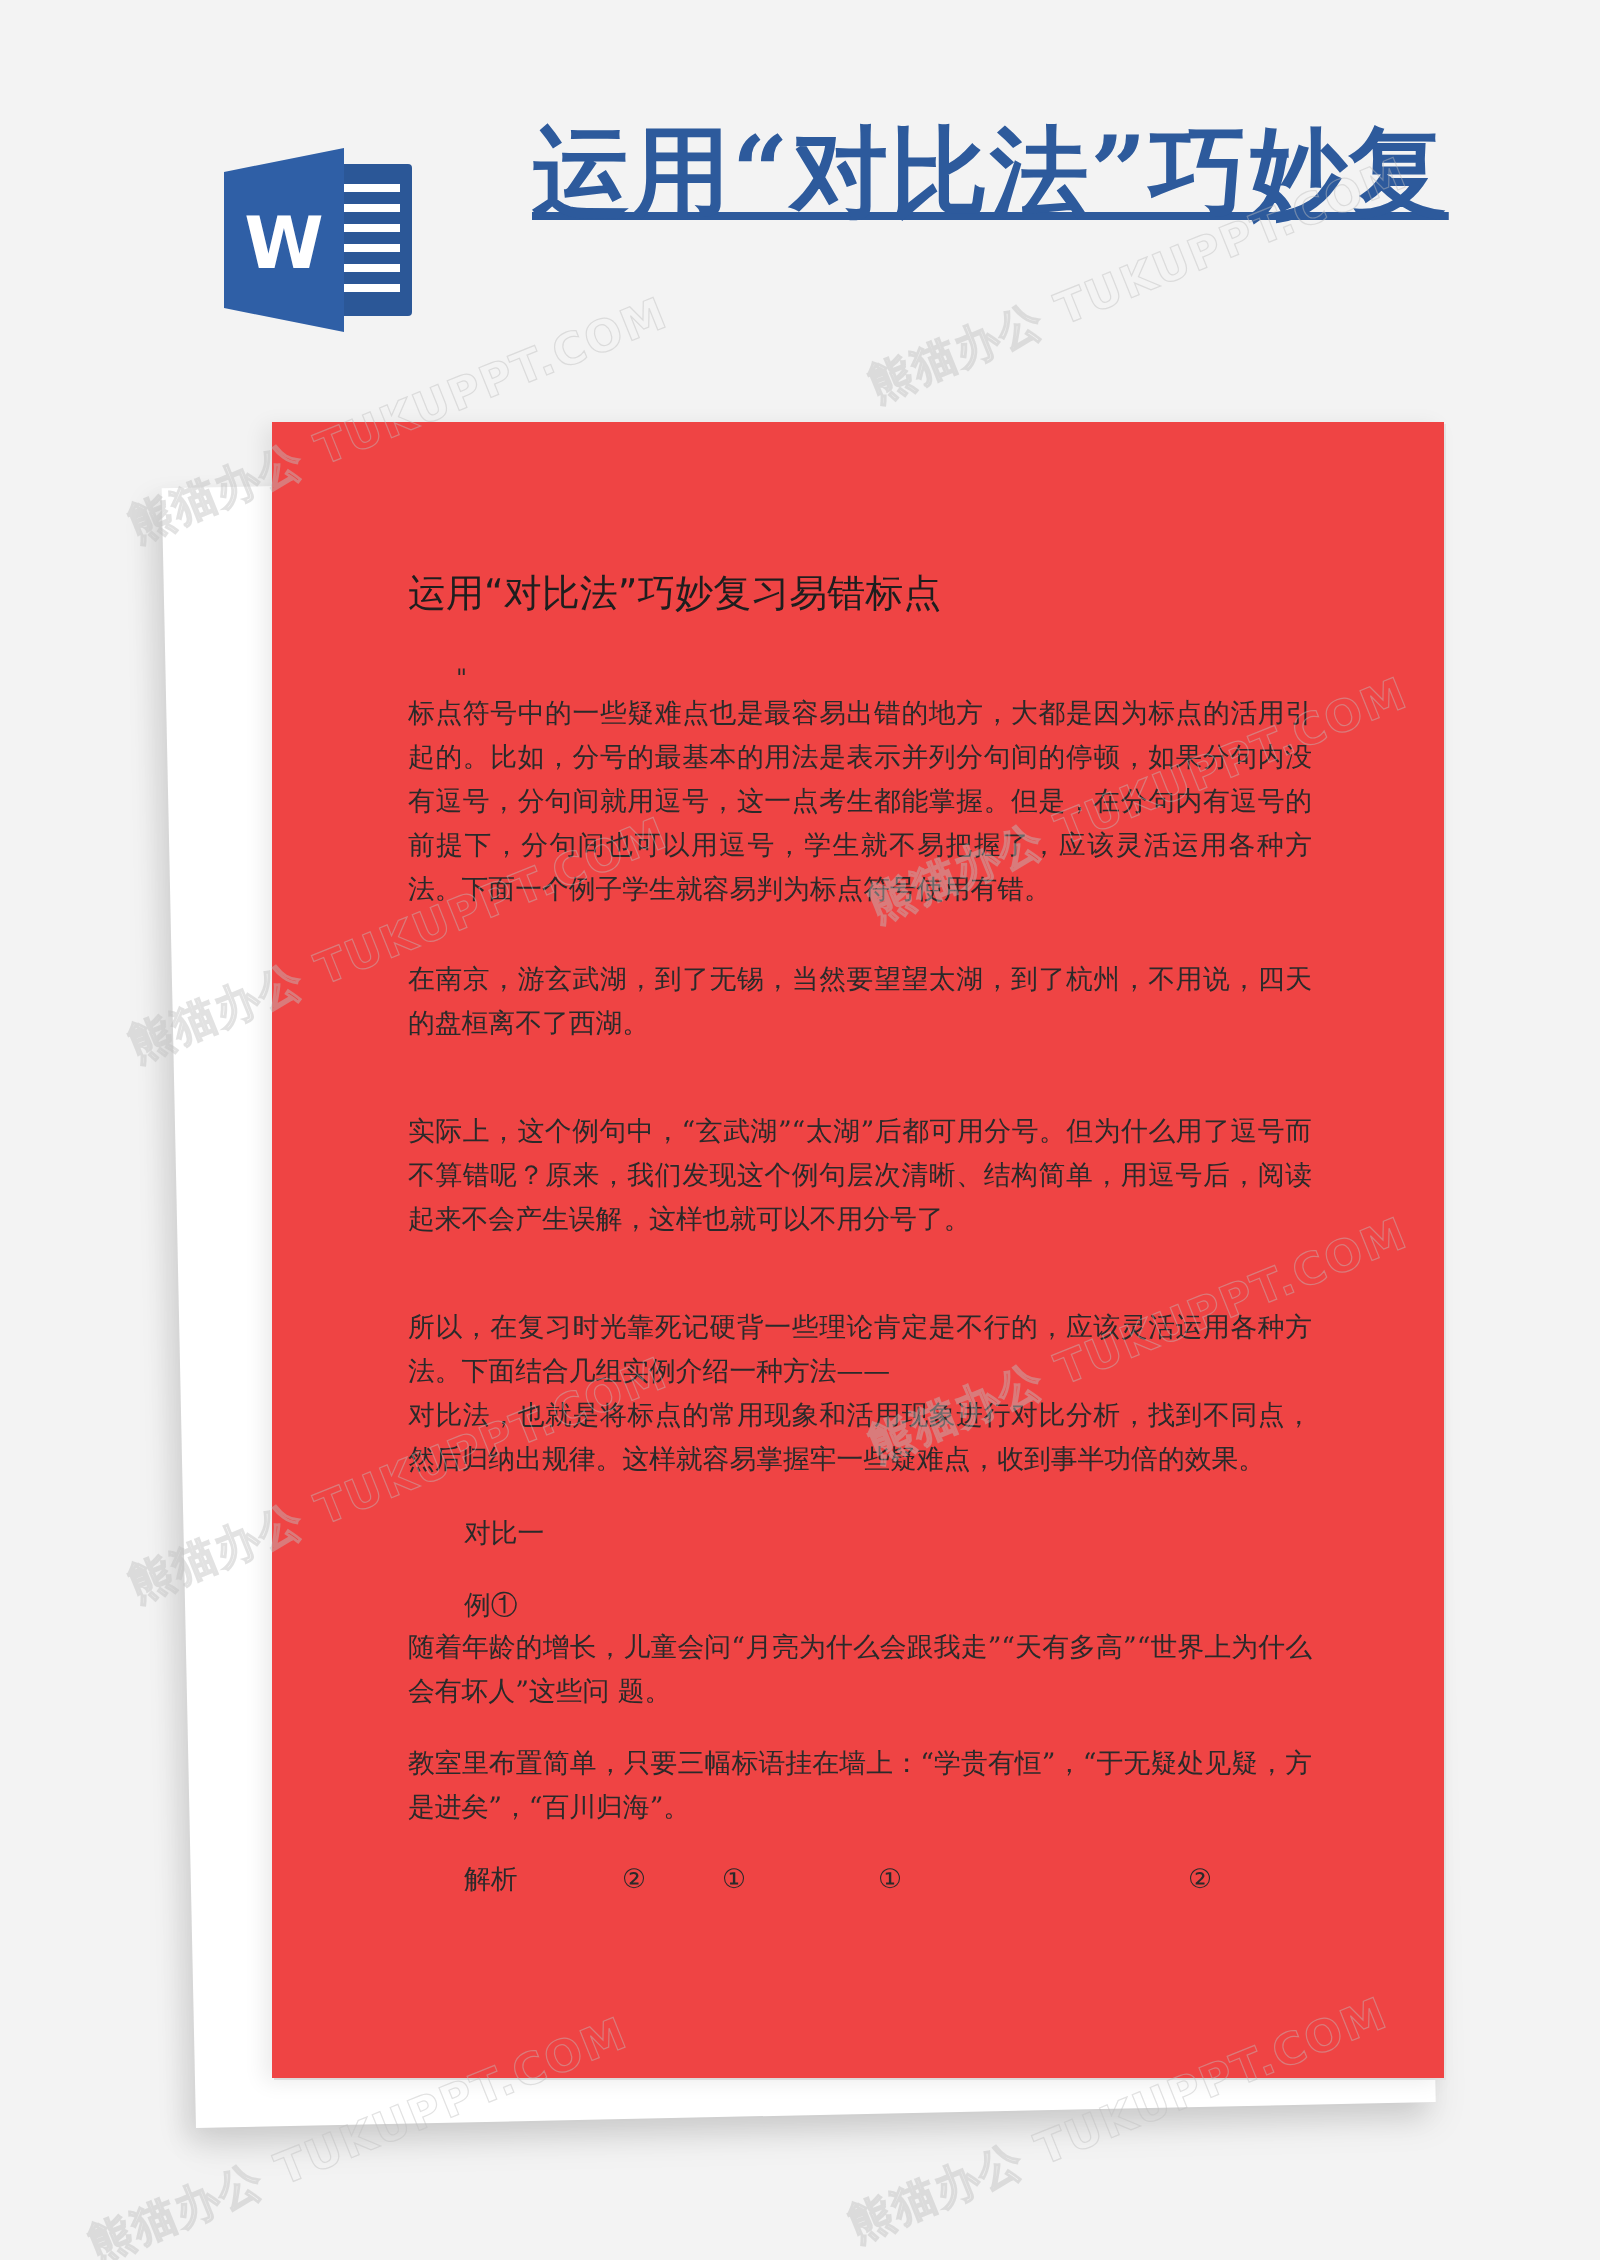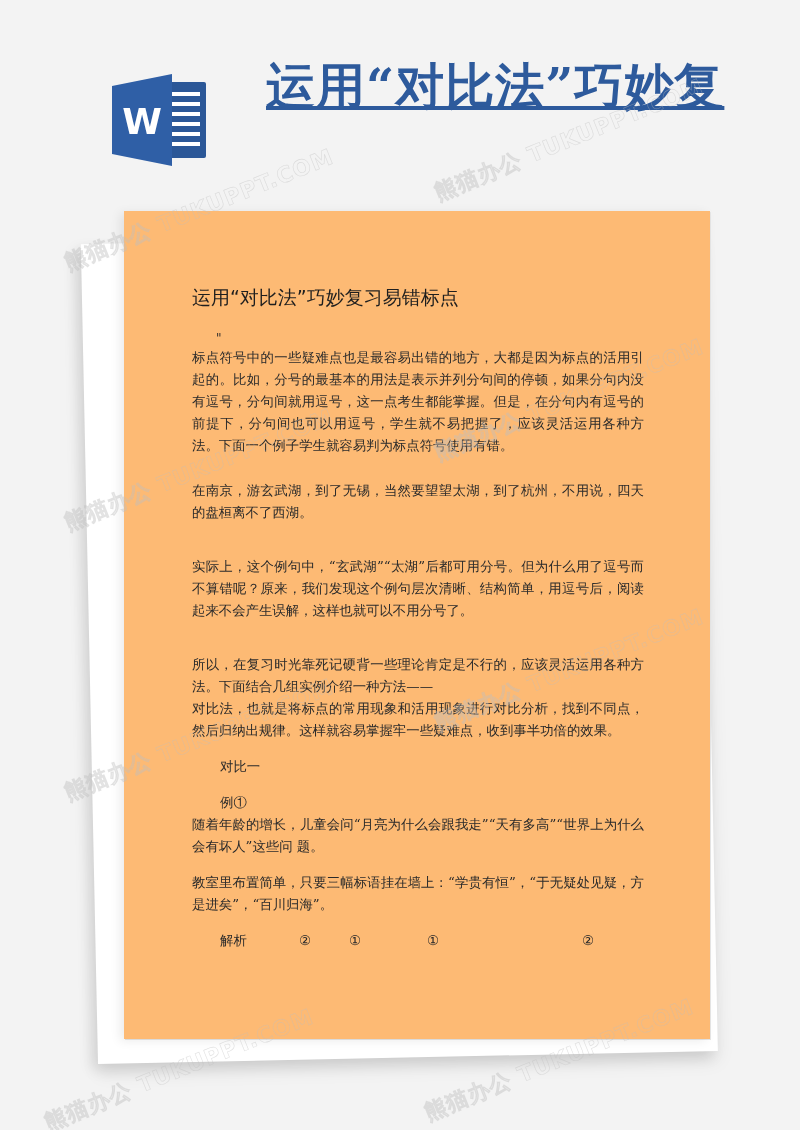--- a/index.html
+++ b/index.html
@@ -23,22 +23,22 @@
     }
     .hero-title span { display: block; white-space: nowrap; }
 
     .sheet-back {
       position: absolute; left: 98px; top: 244px; width: 620px; height: 820px;
       background: #ffffff;
       transform: rotate(-1.2deg); transform-origin: left bottom;
       box-shadow: -6px 6px 14px rgba(0,0,0,0.10), 0 10px 18px rgba(0,0,0,0.08);
     }
     .page {
-      position: absolute; left: 124px; top: 211px; width: 586px; height: 828px;
-      background: #fdba74;
+      position: absolute; left: 136px; top: 211px; width: 586px; height: 828px;
+      background: #ef4444;
       box-shadow: -4px 2px 10px rgba(0,0,0,0.08), 1px 1px 0 #e6e6e6;
     }
     .page-inner {
       position: absolute; left: 68px; top: 72px; width: 452px;
       color: #2a2a2a; font-size: 13.4px; line-height: 22px;
       font-family: "DejaVu Serif", "Liberation Serif", serif;
     }
     .doc-title {
       font-size: 19px; line-height: 28px; color: #1e1e1e;
       margin: 0 0 20px 0; font-weight: normal;

